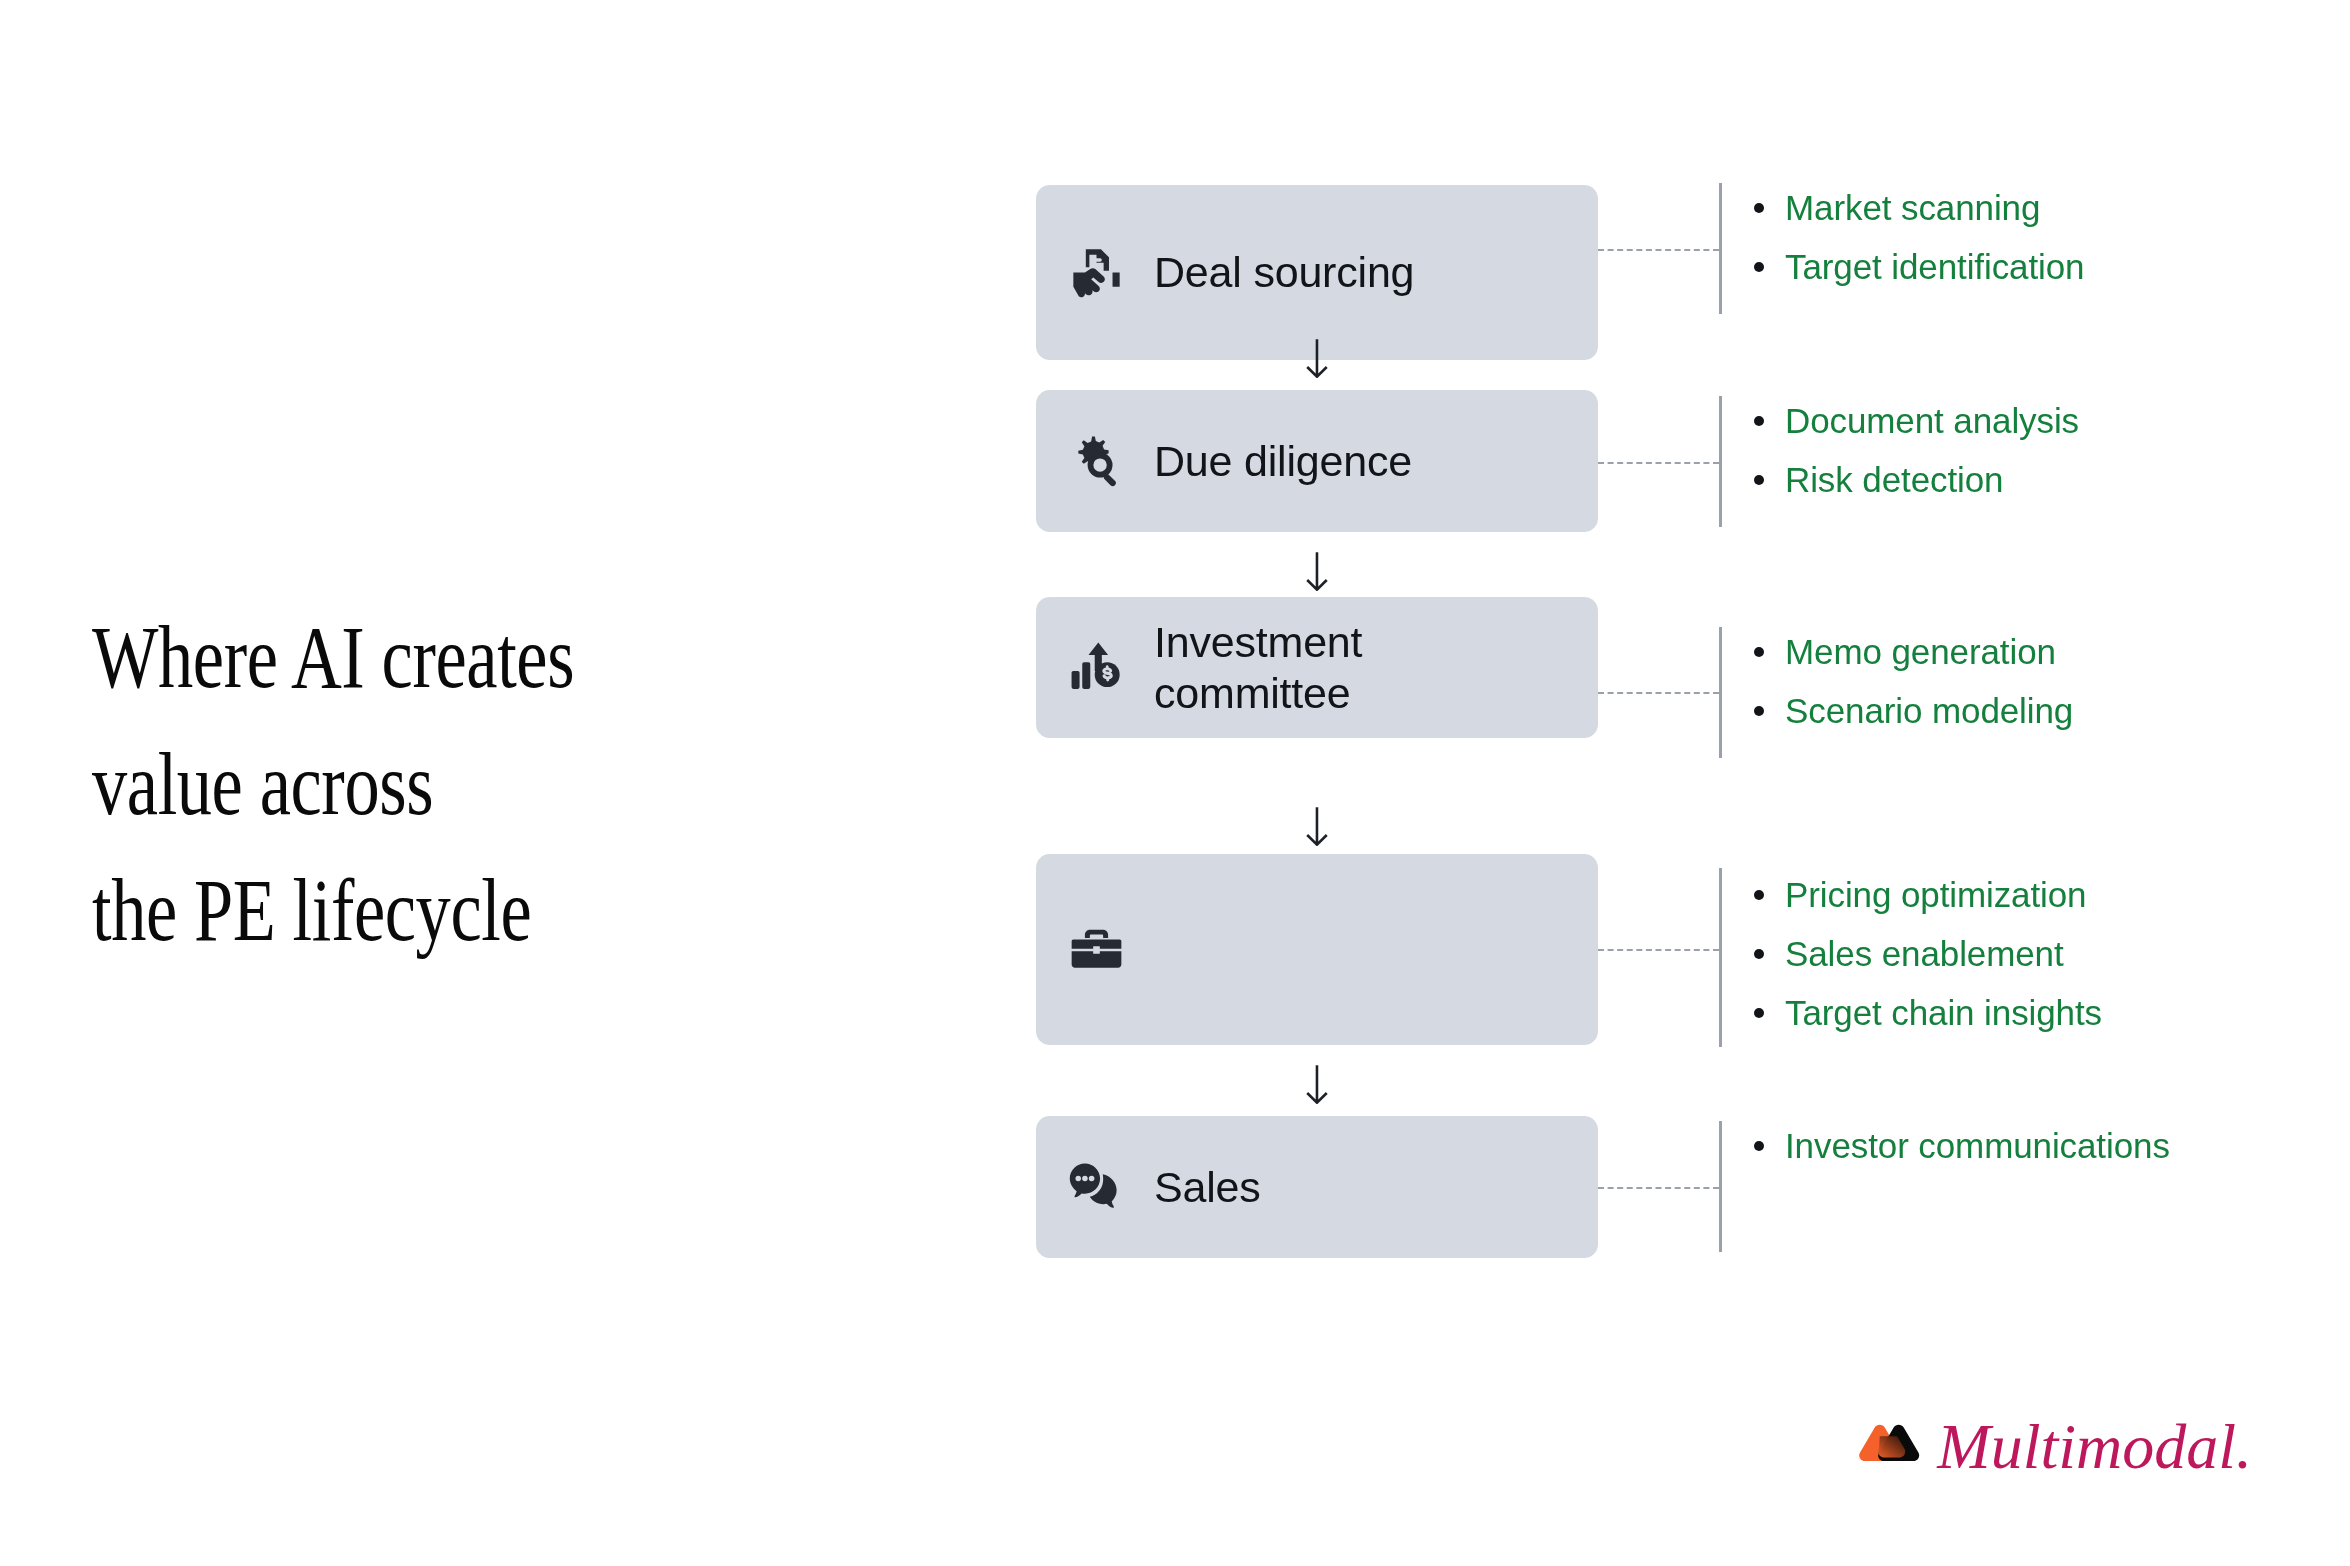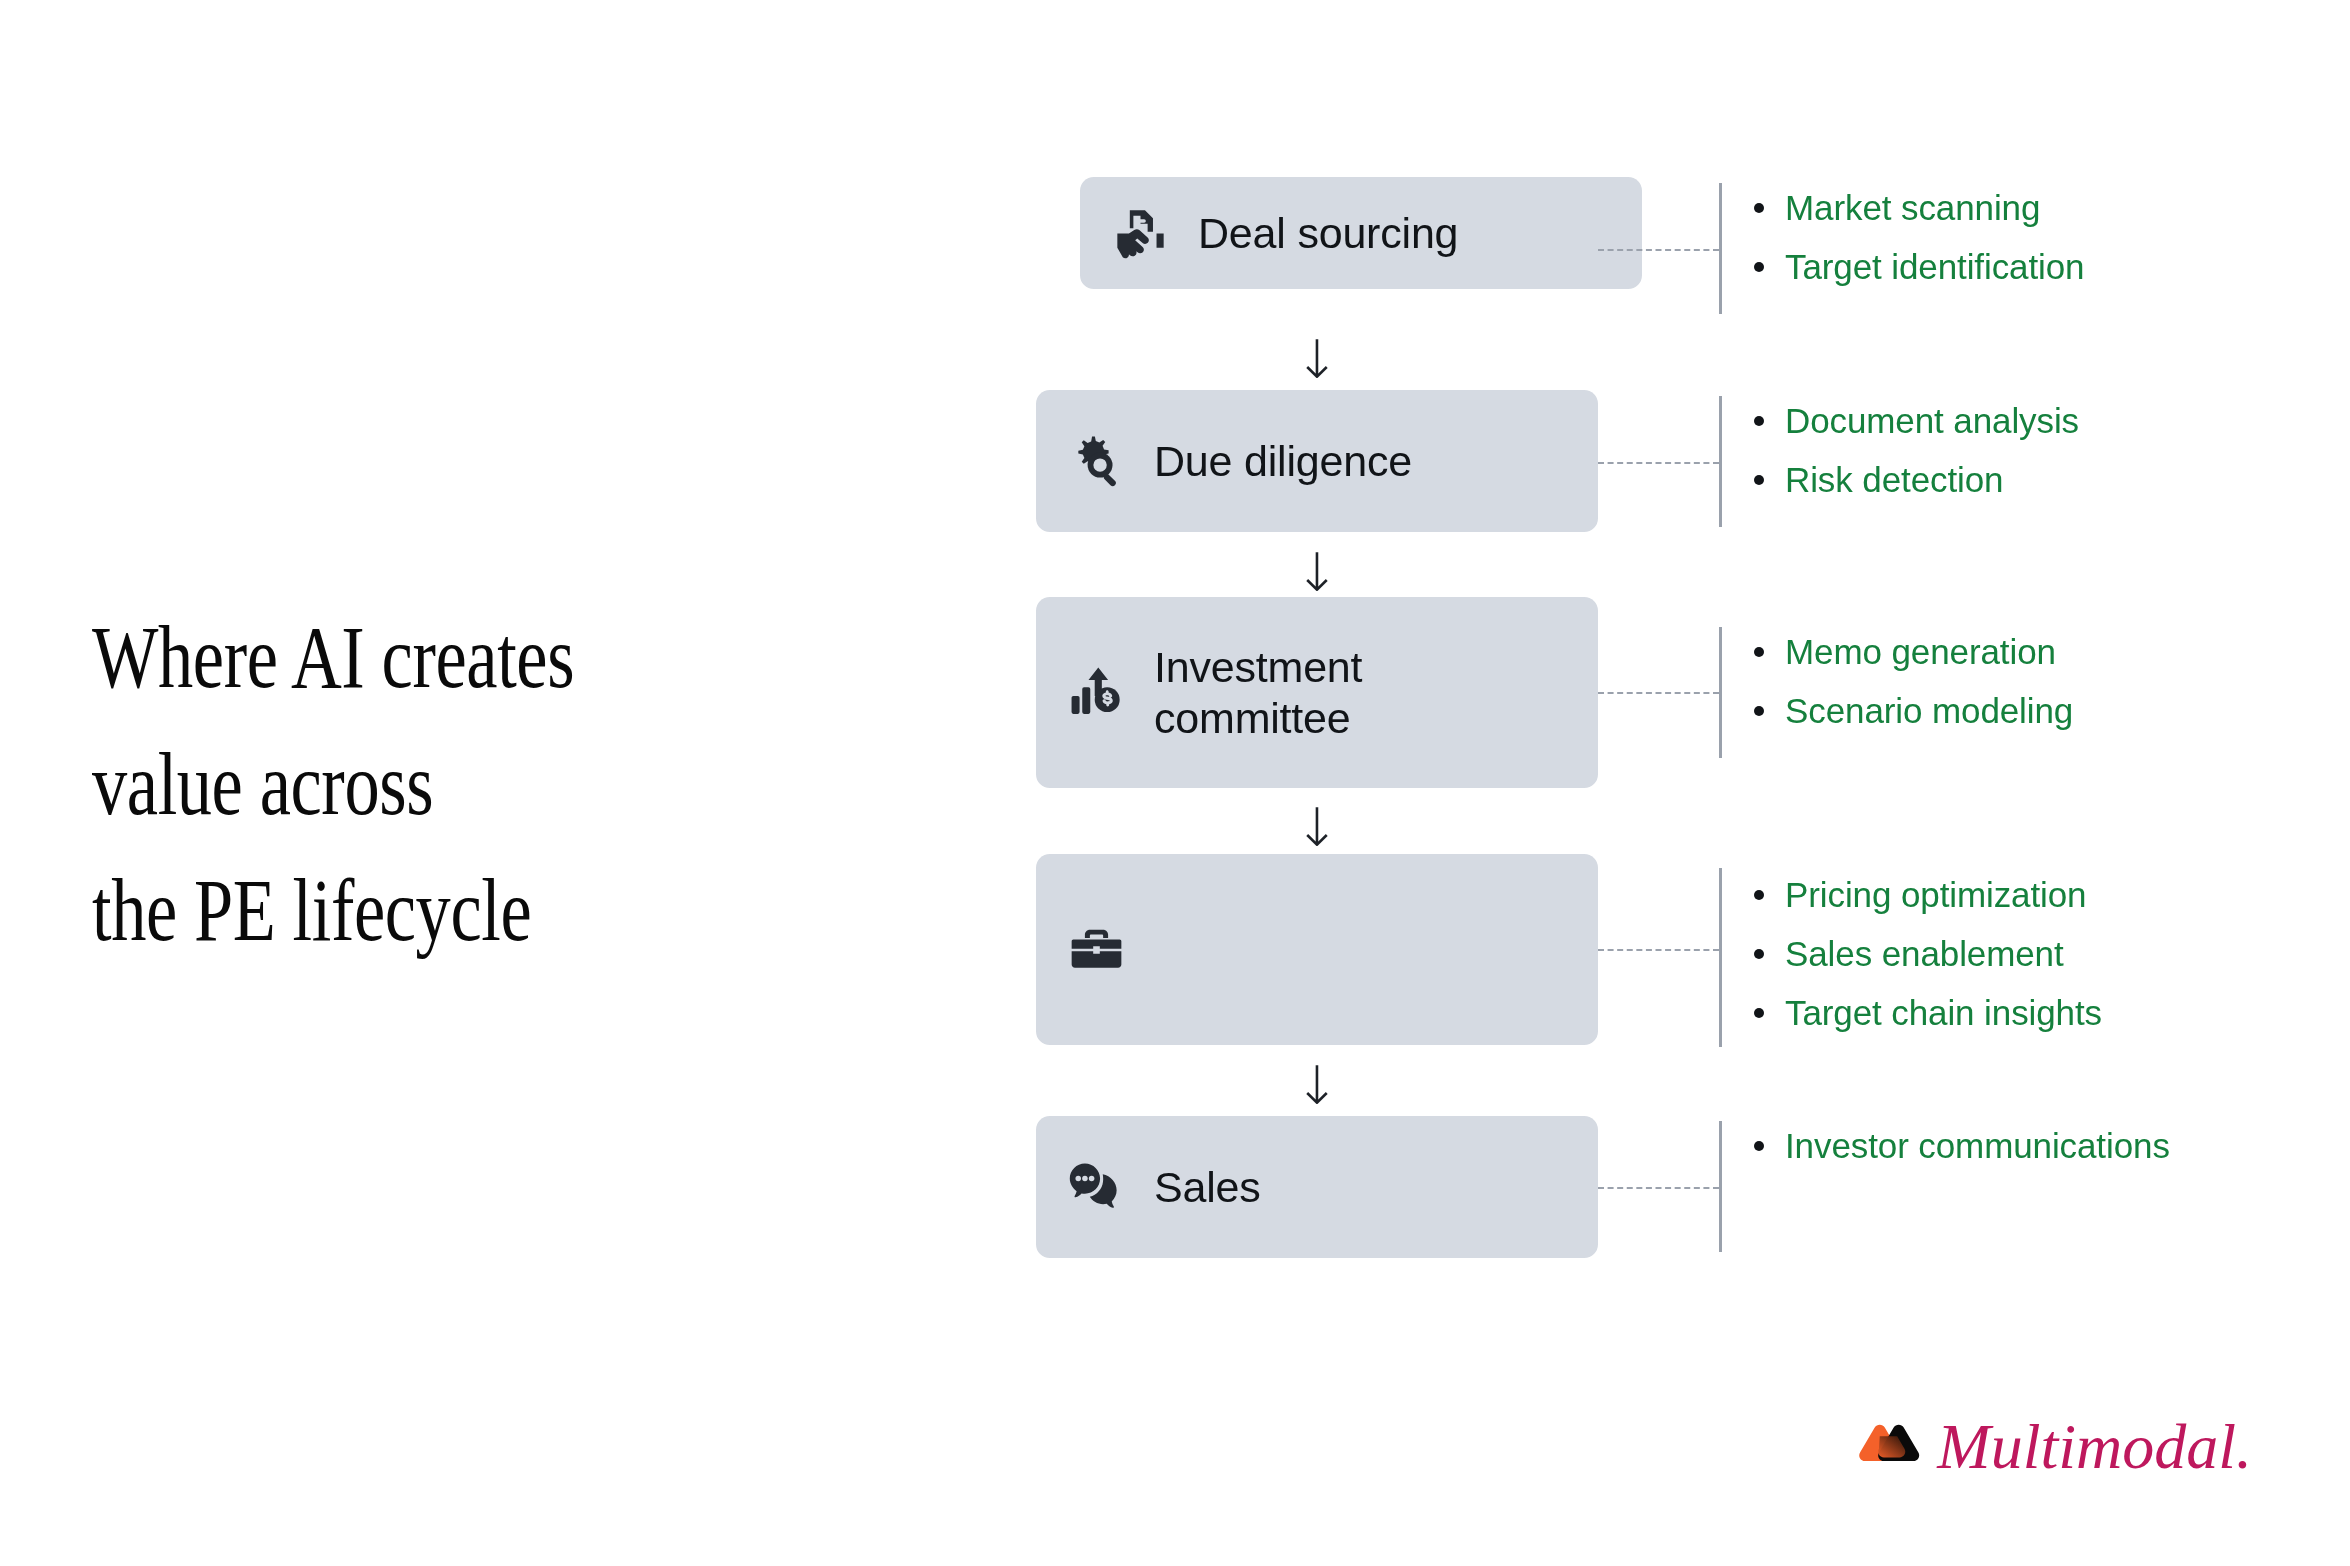--- a/index.html
+++ b/index.html
@@ -134,21 +134,21 @@
 </style>
 </head>
 <body>
 
 <div id="headline">Where AI creates
 value across
 the PE lifecycle</div>
 
 <div id="flow">
 
-  <div class="stage" style="top:0px;height:112px;margin-left:44px;">
+  <div class="stage" style="top:8px;height:175px;">
     <span class="stage-icon">
       <svg viewBox="0 0 64 64" width="57" height="57" fill="currentColor" aria-hidden="true">
         <path d="M20 6h17l9 9v15h-6v-9h-8V12H24v14h-4z"></path>
         <rect x="26" y="16" width="12" height="4" rx="2" fill="#D5DAE2"></rect>
         <rect x="26" y="24" width="12" height="4" rx="2" fill="#D5DAE2"></rect>
         <path d="M6 32h13l6-4c2-1.3 4.3-1.1 6 .4l9 8.1c1.8 1.6 1.9 4.3.2 6-1.6 1.6-4.1 1.7-5.8.2l-6-5.2-2.4 2.2 8.4 7.4c1.8 1.6 1.9 4.3.2 6-1.6 1.6-4.2 1.6-5.9 0l-1.4-1.3c.6 1.7.1 3.7-1.4 4.9-1.7 1.4-4.2 1.2-5.8-.3l-1.1-1c.2 1.5-.5 3-1.8 3.8-1.6 1.1-3.8.8-5.1-.6L6 48z"></path>
         <path d="M58 32h-8v16h8z"></path>
       </svg>
     </span>
     <span class="stage-label">Deal sourcing</span>
@@ -175,21 +175,21 @@
   </div>
   <div class="dash" style="top:285px;"></div>
   <div class="rule" style="top:219px;height:131px;"></div>
   <ul class="bullets" style="top:226px;">
     <li>Document analysis</li>
     <li>Risk detection</li>
   </ul>
 
   <div class="arrow" style="top:369px;">↓</div>
 
-  <div class="stage" style="top:420px;height:191px;">
+  <div class="stage" style="top:420px;height:141px;">
     <span class="stage-icon">
       <svg viewBox="0 0 64 64" width="57" height="57" fill="currentColor" aria-hidden="true">
         <rect x="4" y="36" width="9" height="20" rx="2"></rect>
         <rect x="16" y="26" width="9" height="30" rx="2"></rect>
         <path d="M30 18h-7L34 4l11 14h-7v18h-8z"></path>
         <circle cx="44" cy="40" r="14"></circle>
         <path d="M44 29.5c.9 0 1.6.7 1.6 1.6v.9c2.3.4 4 1.9 4 3.7 0 1-.8 1.8-1.8 1.8s-1.8-.8-1.8-1.8c0-.2-.7-.7-2-.7s-2 .5-2 .7c0 .3.6.7 1.7.9l1.8.3c2.7.5 4.8 2 4.8 4.4 0 1.9-1.7 3.4-4.1 3.8v.9c0 .9-.7 1.6-1.6 1.6s-1.6-.7-1.6-1.6v-.9c-2.4-.4-4.2-1.9-4.2-3.8 0-1 .8-1.8 1.8-1.8s1.8.8 1.8 1.8c0 .2.8.7 2.2.7s2.2-.5 2.2-.7c0-.3-.6-.7-1.8-.9l-1.8-.3c-2.6-.5-4.7-2-4.7-4.4 0-1.8 1.7-3.3 4-3.7v-.9c0-.9.7-1.6 1.6-1.6z" fill="#D5DAE2"></path>
       </svg>
     </span>
     <span class="stage-label">Investment

